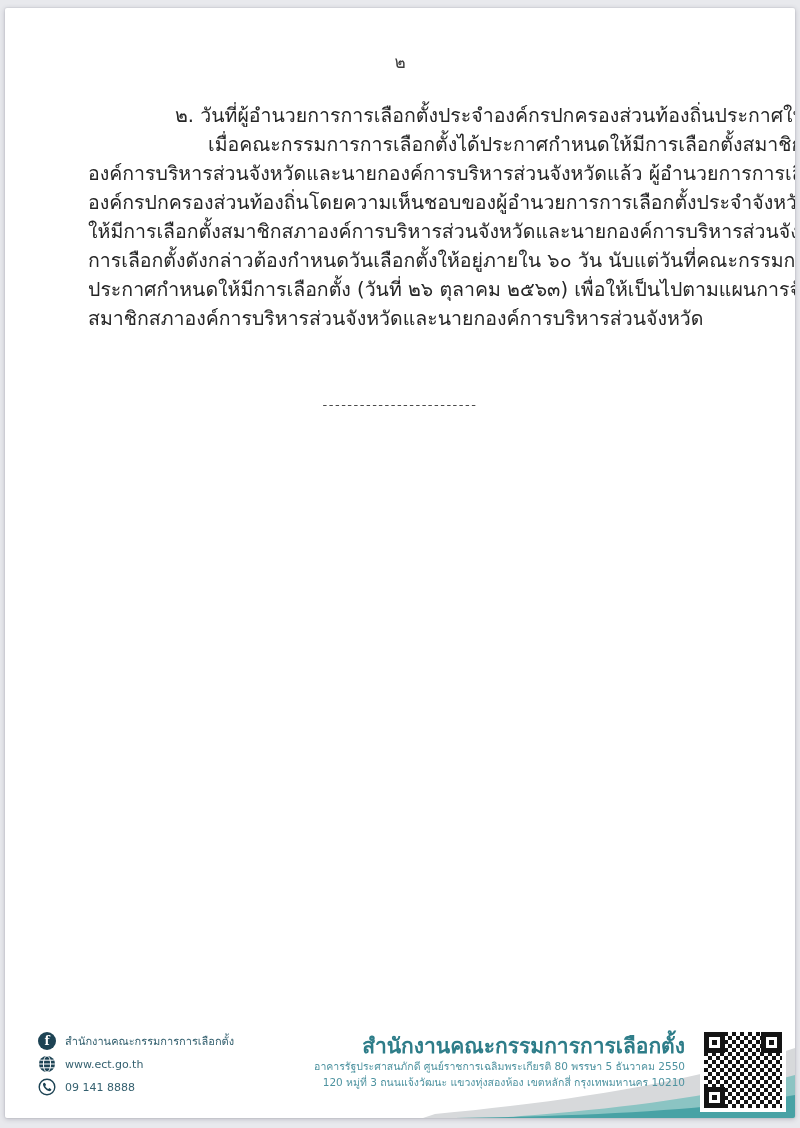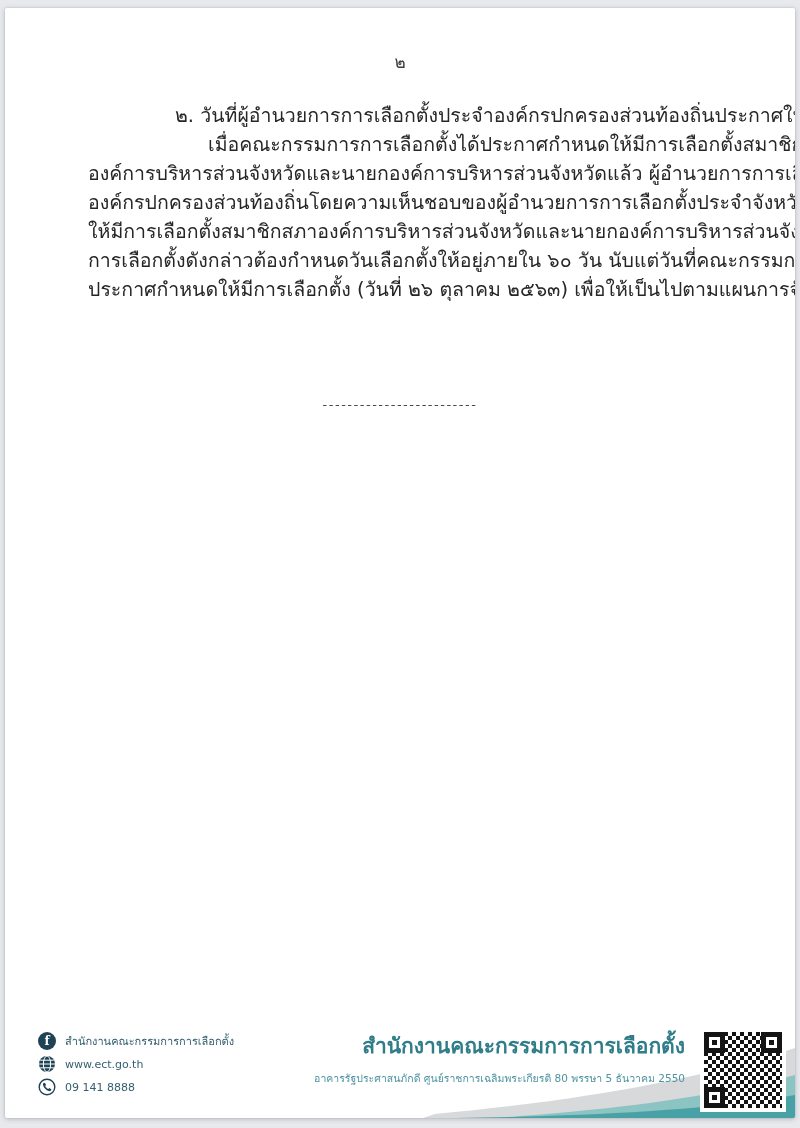--- a/index.html
+++ b/index.html
@@ -26,21 +26,21 @@
   .footer-contacts { position:absolute; left:33px; top:1024px; z-index:3; }
   .contact-row { display:flex; align-items:center; margin-bottom:5px; height:18px; }
   .contact-icon { width:18px; height:18px; flex:0 0 18px; margin-right:9px; }
   .fb-circle { width:18px; height:18px; border-radius:50%; background:#1d4354; color:#fff;
                display:flex; align-items:center; justify-content:center;
                font-size:12px; font-weight:bold; font-family:"DejaVu Serif", serif; }
   .contact-label { font-size:11px; color:#34606f; }
 
   .footer-right { position:absolute; right:110px; top:1026px; text-align:right; z-index:3; }
   .org-name { font-size:21px; font-weight:bold; color:#2e7d89; line-height:1.15; }
-  .org-address { font-size:10.5px; color:#4e93a0; line-height:1.55; margin-top:12px; }
+  .org-address { font-size:10.5px; color:#4e93a0; line-height:1.55; margin-top:0; }
 
   .qr { position:absolute; left:695px; top:1020px; width:86px; height:84px;
         background:#ffffff; padding:4px; z-index:2; }
   .qr-inner { position:relative; width:100%; height:100%;
               background:repeating-conic-gradient(#141414 0% 25%, #ffffff 0% 50%) 0 0/8px 8px; }
   .finder { position:absolute; width:21px; height:21px; background:#ffffff;
             border:5px solid #141414; }
   .finder > div { position:absolute; left:3px; top:3px; width:5px; height:5px; background:#141414; }
   .finder.tl { left:0; top:0; }
   .finder.tr { right:0; top:0; }
@@ -55,20 +55,21 @@
     <div class="page-number">๒</div>
 
     <div class="body-text">
       <div class="body-line indent-head">๒. วันที่ผู้อำนวยการการเลือกตั้งประจำองค์กรปกครองส่วนท้องถิ่นประกาศให้มีการเลือกตั้ง</div>
       <div class="body-line indent-para">เมื่อคณะกรรมการการเลือกตั้งได้ประกาศกำหนดให้มีการเลือกตั้งสมาชิกสภา</div>
       <div class="body-line">องค์การบริหารส่วนจังหวัดและนายกองค์การบริหารส่วนจังหวัดแล้ว ผู้อำนวยการการเลือกตั้งประจำ</div>
       <div class="body-line">องค์กรปกครองส่วนท้องถิ่นโดยความเห็นชอบของผู้อำนวยการการเลือกตั้งประจำจังหวัดจะออกประกาศ</div>
       <div class="body-line">ให้มีการเลือกตั้งสมาชิกสภาองค์การบริหารส่วนจังหวัดและนายกองค์การบริหารส่วนจังหวัด ซึ่งประกาศให้มี</div>
       <div class="body-line">การเลือกตั้งดังกล่าวต้องกำหนดวันเลือกตั้งให้อยู่ภายใน ๖๐ วัน นับแต่วันที่คณะกรรมการการเลือกตั้ง</div>
       <div class="body-line">ประกาศกำหนดให้มีการเลือกตั้ง (วันที่ ๒๖ ตุลาคม ๒๕๖๓) เพื่อให้เป็นไปตามแผนการจัดการเลือกตั้ง</div>
+      <div class="body-line">สมาชิกสภาองค์การบริหารส่วนจังหวัดและนายกองค์การบริหารส่วนจังหวัด</div>
     </div>
 
     <div class="separator">-------------------------</div>
 
     <svg class="footer-waves" viewBox="0 0 372 78" preserveAspectRatio="none">
       <path d="M372,8 C300,32 185,58 12,74 L0,78 L372,78 Z" fill="#d7d9db"></path>
       <path d="M372,35 C298,55 205,68 98,76 L82,78 L372,78 Z" fill="#8bc4c3"></path>
       <path d="M372,55 C285,70 175,76 32,78 L372,78 Z" fill="#48a2a5"></path>
     </svg>
 
@@ -93,20 +94,21 @@
           <path d="M6.1,4.8 C5.2,5 4.8,6.3 5.1,7.3 C5.9,10 8.1,12.3 10.7,13.1 C11.7,13.4 13,13 13.2,12.1 L13.3,11.2 L11.3,10.1 L10.3,11.1 C8.8,10.3 7.9,9.4 7.1,7.9 L8.1,6.9 L7,4.9 Z" fill="#1d4354"></path>
         </svg>
         <div class="contact-label">09 141 8888</div>
       </div>
     </div>
 
     <div class="footer-right">
       <div class="org-name">สำนักงานคณะกรรมการการเลือกตั้ง</div>
       <div class="org-address">
         <div>อาคารรัฐประศาสนภักดี ศูนย์ราชการเฉลิมพระเกียรติ 80 พรรษา 5 ธันวาคม 2550</div>
+        <div>120 หมู่ที่ 3 ถนนแจ้งวัฒนะ แขวงทุ่งสองห้อง เขตหลักสี่ กรุงเทพมหานคร 10210</div>
       </div>
     </div>
 
     <div class="qr">
       <div class="qr-inner">
         <div class="finder tl">
             <div></div>
           </div>
         <div class="finder tr">
             <div></div>

